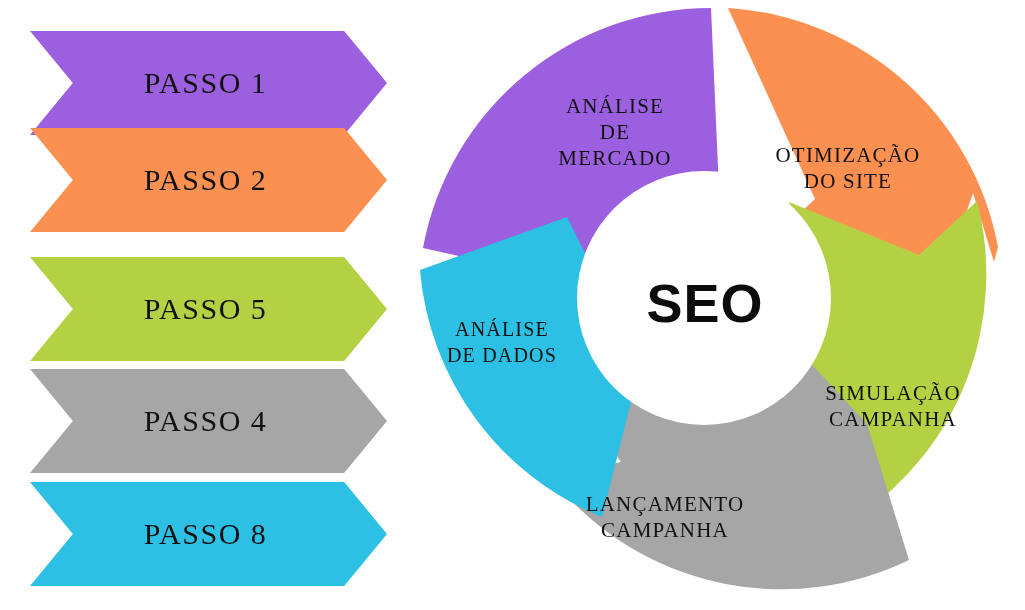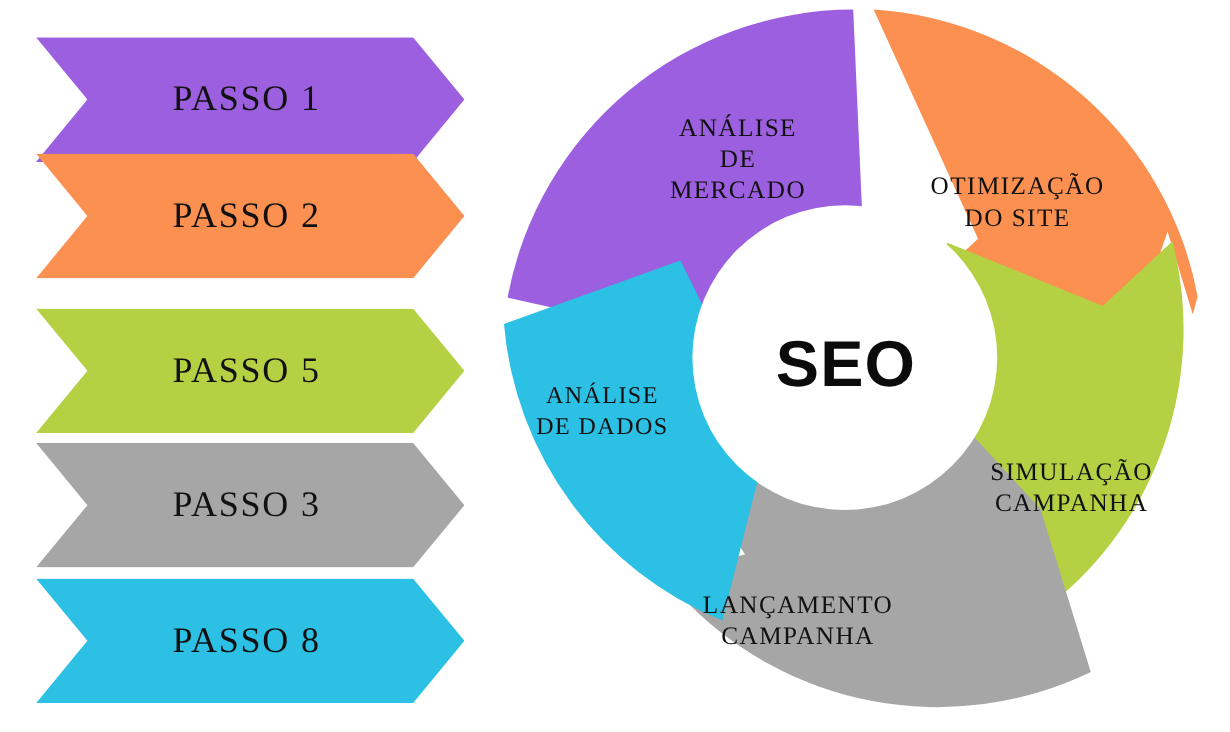--- a/index.html
+++ b/index.html
@@ -101,21 +101,21 @@
       <div class="step-label">PASSO 2</div>
     </div>
 
     <div class="step-row" style="top:257px">
       <div class="step-shape" style="background: rgb(180, 209, 67);"></div>
       <div class="step-label">PASSO 5</div>
     </div>
 
     <div class="step-row" style="top:369px">
       <div class="step-shape" style="background: rgb(166, 166, 166);"></div>
-      <div class="step-label">PASSO 3</div>
+      <div class="step-label">PASSO 4</div>
     </div>
 
     <div class="step-row" style="top:482px">
       <div class="step-shape" style="background: rgb(43, 192, 228);"></div>
       <div class="step-label">PASSO 8</div>
     </div>
 
   </div>
 
   <div id="wheel">

